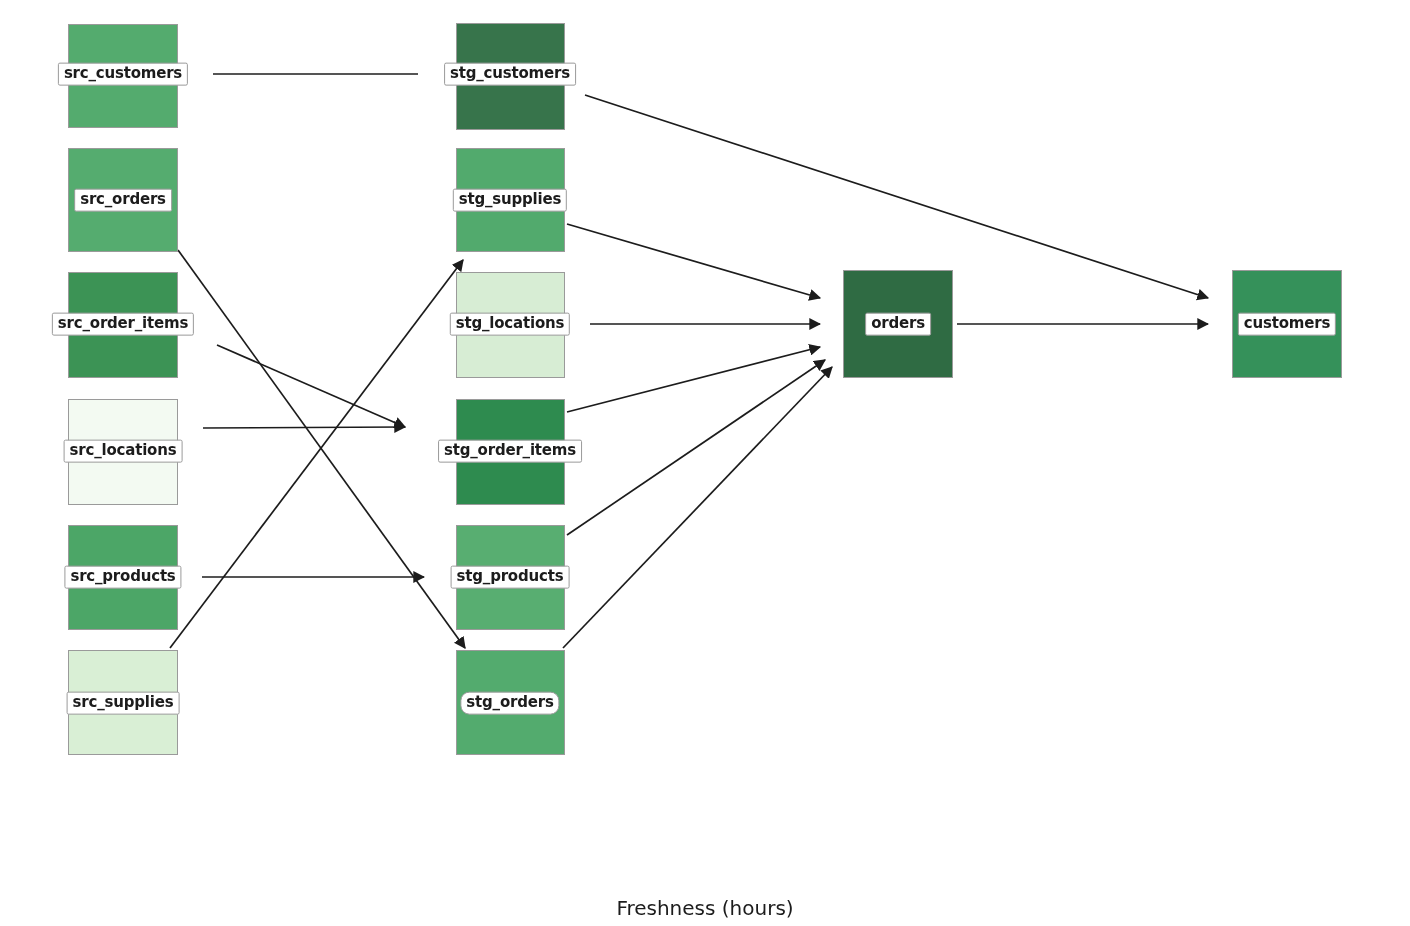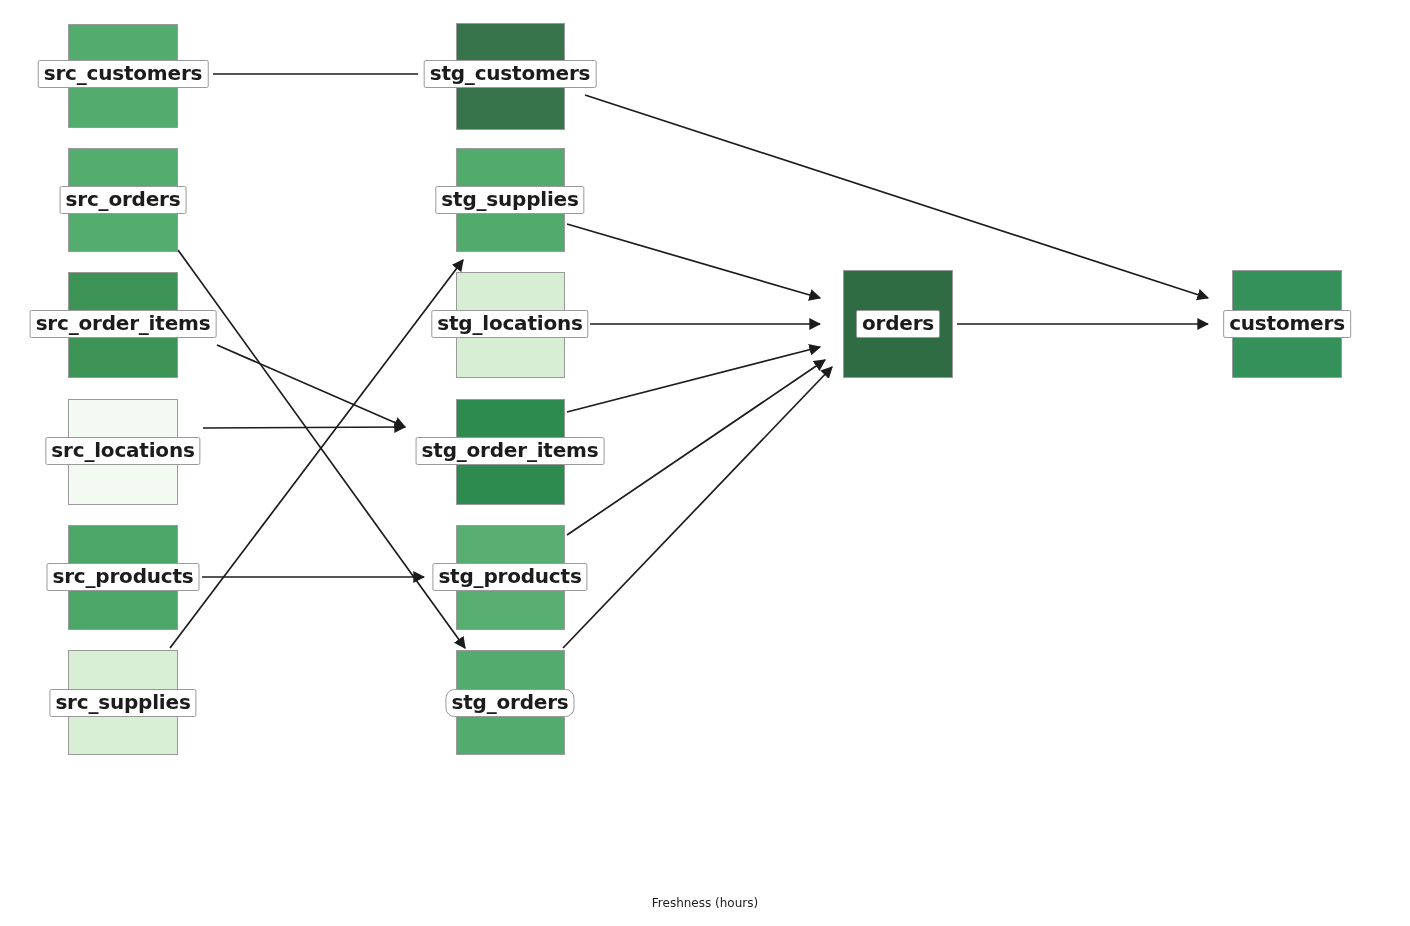--- a/index.html
+++ b/index.html
@@ -31,21 +31,21 @@
     border: 1px solid #9a9a9a;
   }
   .node-label {
     position: absolute;
     transform: translate(-50%, -50%);
     background: #ffffff;
     border: 1px solid #9a9a9a;
     border-radius: 2px;
     padding: 2px 5px 3px 5px;
     font-family: "DejaVu Sans", sans-serif;
-    font-size: 20px;
+    font-size: 15px;
     font-weight: bold;
     color: #1c1c1c;
     white-space: nowrap;
     line-height: 1.05;
     letter-spacing: -0.2px;
   }
   
   #colorbar-wrap {
     position: absolute;
     left: 8px;
@@ -78,21 +78,21 @@
     font-size: 21px;
     color: #1c1c1c;
     white-space: nowrap;
   }
   #cb-axis-label {
     position: absolute;
     left: 705px;
     top: 896px;
     transform: translateX(-50%);
     font-family: "DejaVu Sans", sans-serif;
-    font-size: 12px;
+    font-size: 20px;
     color: #1c1c1c;
     white-space: nowrap;
   }
 </style>
 </head>
 <body>
 
 <div id="canvas">
 
   <svg id="graph-svg" viewBox="0 0 1410 780" preserveAspectRatio="none">

